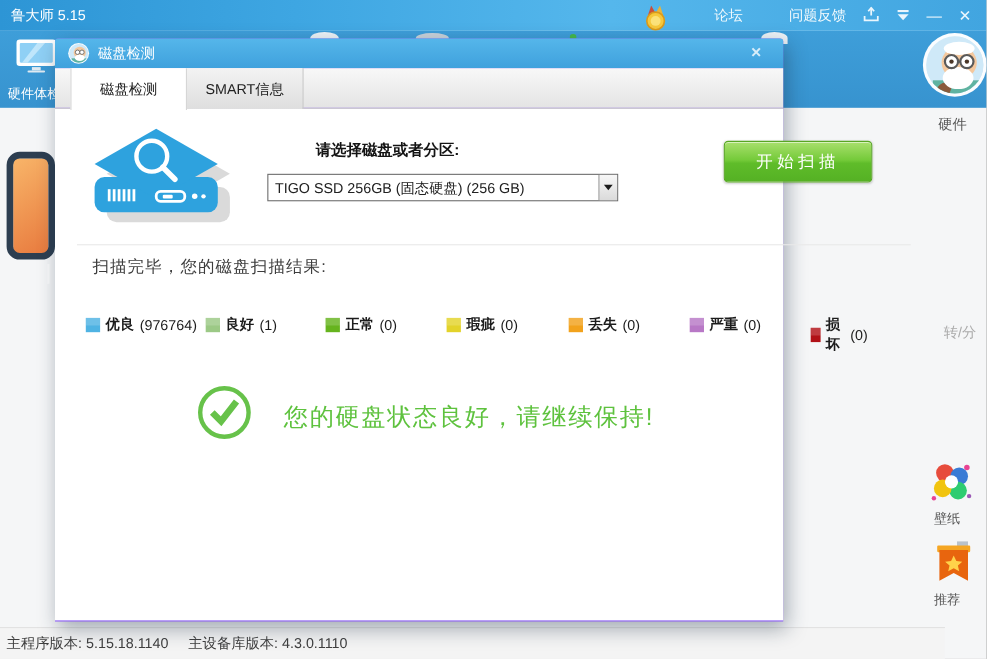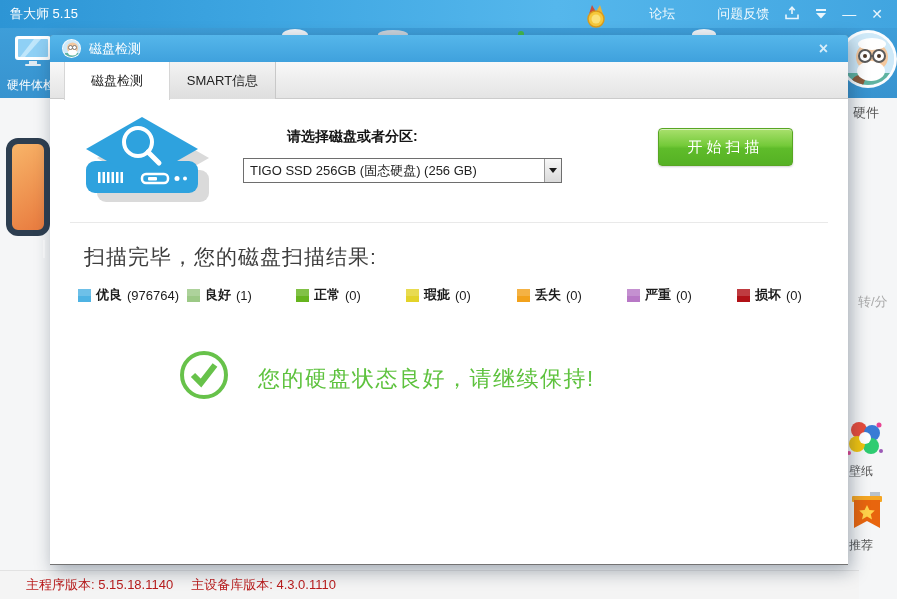--- a/index.html
+++ b/index.html
@@ -43,22 +43,22 @@
   .rr-text { position:absolute; z-index:1; }
   .rr-hardware { left:853px; top:104px; font-size:13px; color:#555; }
   .rr-rpm { left:858px; top:293px; font-size:13px; color:#aaa; }
   .rr-item { position:absolute; z-index:1; cursor:pointer; }
   .rr-wallpaper-icon { left:845px; top:420px; }
   .rr-wallpaper-label { left:849px; top:463px; font-size:12px; color:#555; }
   .rr-flag-icon { left:850px; top:492px; }
   .rr-recommend-label { left:849px; top:537px; font-size:12px; color:#555; }
   
   .dialog {
-    position:absolute; left:50px; top:35px; width:798px; height:530px;
-    background:#737373; z-index:10; border-radius:3px 3px 0 0;
+    position:absolute; left:50px; top:35px; width:662px; height:530px;
+    background:#8b5cf6; z-index:10; border-radius:3px 3px 0 0;
     box-shadow:3px 6px 18px rgba(25,45,65,.38);
   }
   .dlg-titlebar {
     height:27px; border-radius:3px 3px 0 0;
     background:linear-gradient(180deg,#55b6ea,#3fa1dd);
     display:flex; align-items:center; padding:0 12px;
   }
   .dlg-avatar { width:19px; height:19px; border-radius:50%; border:1px solid rgba(255,255,255,.85); overflow:hidden; background:#cfe9f8; flex:0 0 auto; }
   .dlg-title { color:#fff; font-size:13px; margin-left:8px; }
   .dlg-close { margin-left:auto; margin-right:8px; color:#d8edf9; font-size:16px; font-weight:bold; cursor:pointer; }
@@ -81,39 +81,39 @@
   .combo-btn { width:17px; border-left:1px solid #9a9a9a; background:linear-gradient(180deg,#f7f7f7,#dadada); display:flex; align-items:center; justify-content:center; }
   .combo-arrow { width:0; height:0; border-left:4px solid transparent; border-right:4px solid transparent; border-top:5px solid #1a1a1a; }
   .scan-btn {
     position:absolute; left:608px; top:29px; width:135px; height:38px;
     border:1px solid #58a623; border-radius:4px; color:#fff; font-size:15px;
     letter-spacing:4px; cursor:pointer; font-family:inherit;
     background:linear-gradient(180deg,#a9e06d 0%,#74ca39 46%,#5fbc2a 54%,#55b124 100%);
     box-shadow:inset 0 1px 0 rgba(255,255,255,.55), 0 1px 2px rgba(0,0,0,.18);
   }
   .divider { position:absolute; left:20px; top:123px; width:758px; height:1px; background:#e9e9e9; }
-  .result-heading { position:absolute; left:34px; top:144px; font-size:21px; color:#3d3d3d; letter-spacing:1px; }
+  .result-heading { position:absolute; left:34px; top:134px; font-size:15px; color:#3d3d3d; letter-spacing:1px; }
   .legend-item { position:absolute; top:187px; display:flex; align-items:center; gap:5px; }
   .legend-swatch { width:13px; height:13px; box-shadow:inset 0 7px 0 rgba(255,255,255,.18); }
   .legend-name { font-size:13px; font-weight:bold; color:#1c1c1c; }
   .legend-count { font-size:13px; color:#1c1c1c; }
   .li-0{left:28px} .li-1{left:137px} .li-2{left:246px} .li-3{left:356px}
   .li-4{left:467px} .li-5{left:577px} .li-6{left:687px}
   .success-icon {
     position:absolute; left:130px; top:252px; width:48px; height:48px;
     border:4px solid #67c24a; border-radius:50%;
     display:flex; align-items:center; justify-content:center;
   }
   .success-msg { position:absolute; left:208px; top:265px; font-size:22px; color:#5ec23e; letter-spacing:1.5px; }
   
   .statusbar {
     position:absolute; left:0; top:570px; width:859px; height:29px;
     background:#f4f4f4; border-top:1px solid #e2e2e2; z-index:5;
-    display:flex; align-items:center; gap:18px; padding-left:26px;
-    font-size:13px; color:#b91c1c;
+    display:flex; align-items:center; gap:18px; padding-left:6px;
+    font-size:13px; color:#404040;
   }
 </style>
 </head>
 <body>
 
 <div id="app">
 
   <div class="bg-header">
     <div class="bump" style="left:282px; top:1px; width:26px; height:12px; background:#eef3f7;"></div>
     <div class="bump" style="left:378px; top:2px; width:30px; height:9px; background:#c9d2da;"></div>

